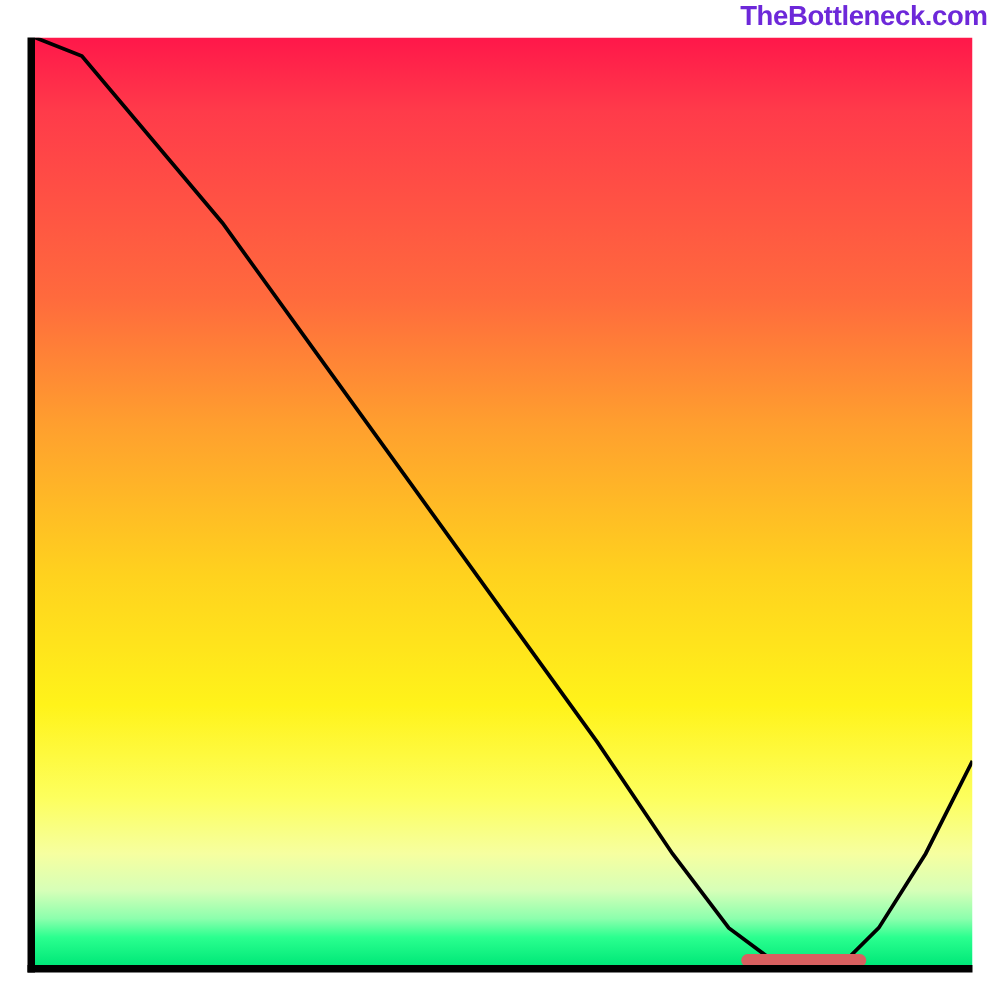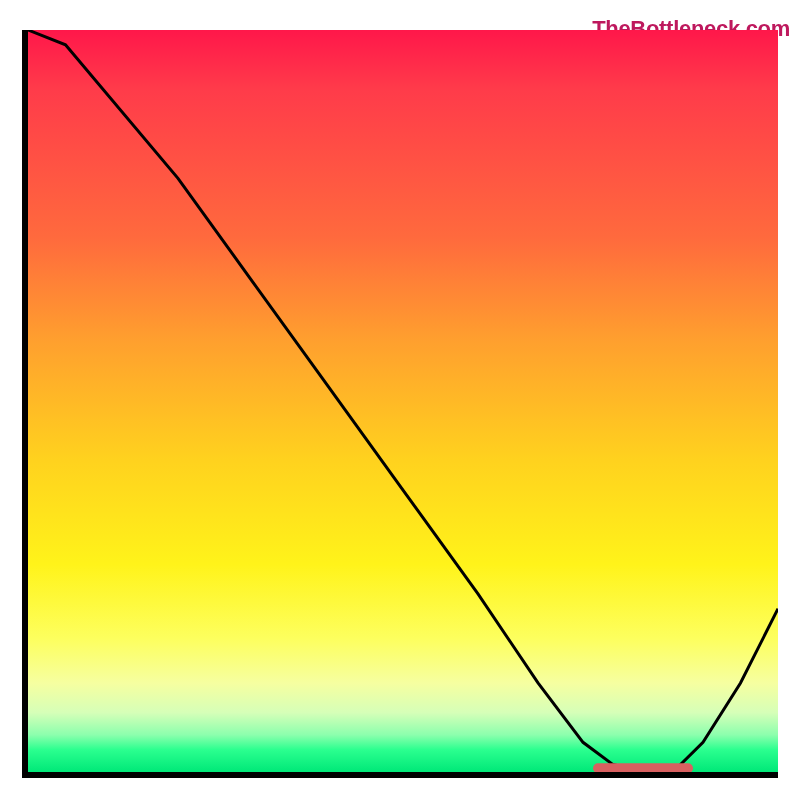--- a/index.html
+++ b/index.html
@@ -10,25 +10,25 @@
     background: #ffffff;
     font-family: Arial, Helvetica, sans-serif;
   }
   .container {
     position: relative;
     width: 800px;
     height: 800px;
   }
   .watermark {
     position: absolute;
-    top: 16px;
+    top: 0;
     right: 10px;
     font-size: 22px;
     font-weight: bold;
-    color: #be185d;
+    color: #6d28d9;
     letter-spacing: -0.3px;
   }
   .plot-area {
     position: absolute;
     left: 22px;
     top: 30px;
     width: 756px;
     height: 748px;
     box-sizing: border-box;
     border-left: 6px solid #000;

